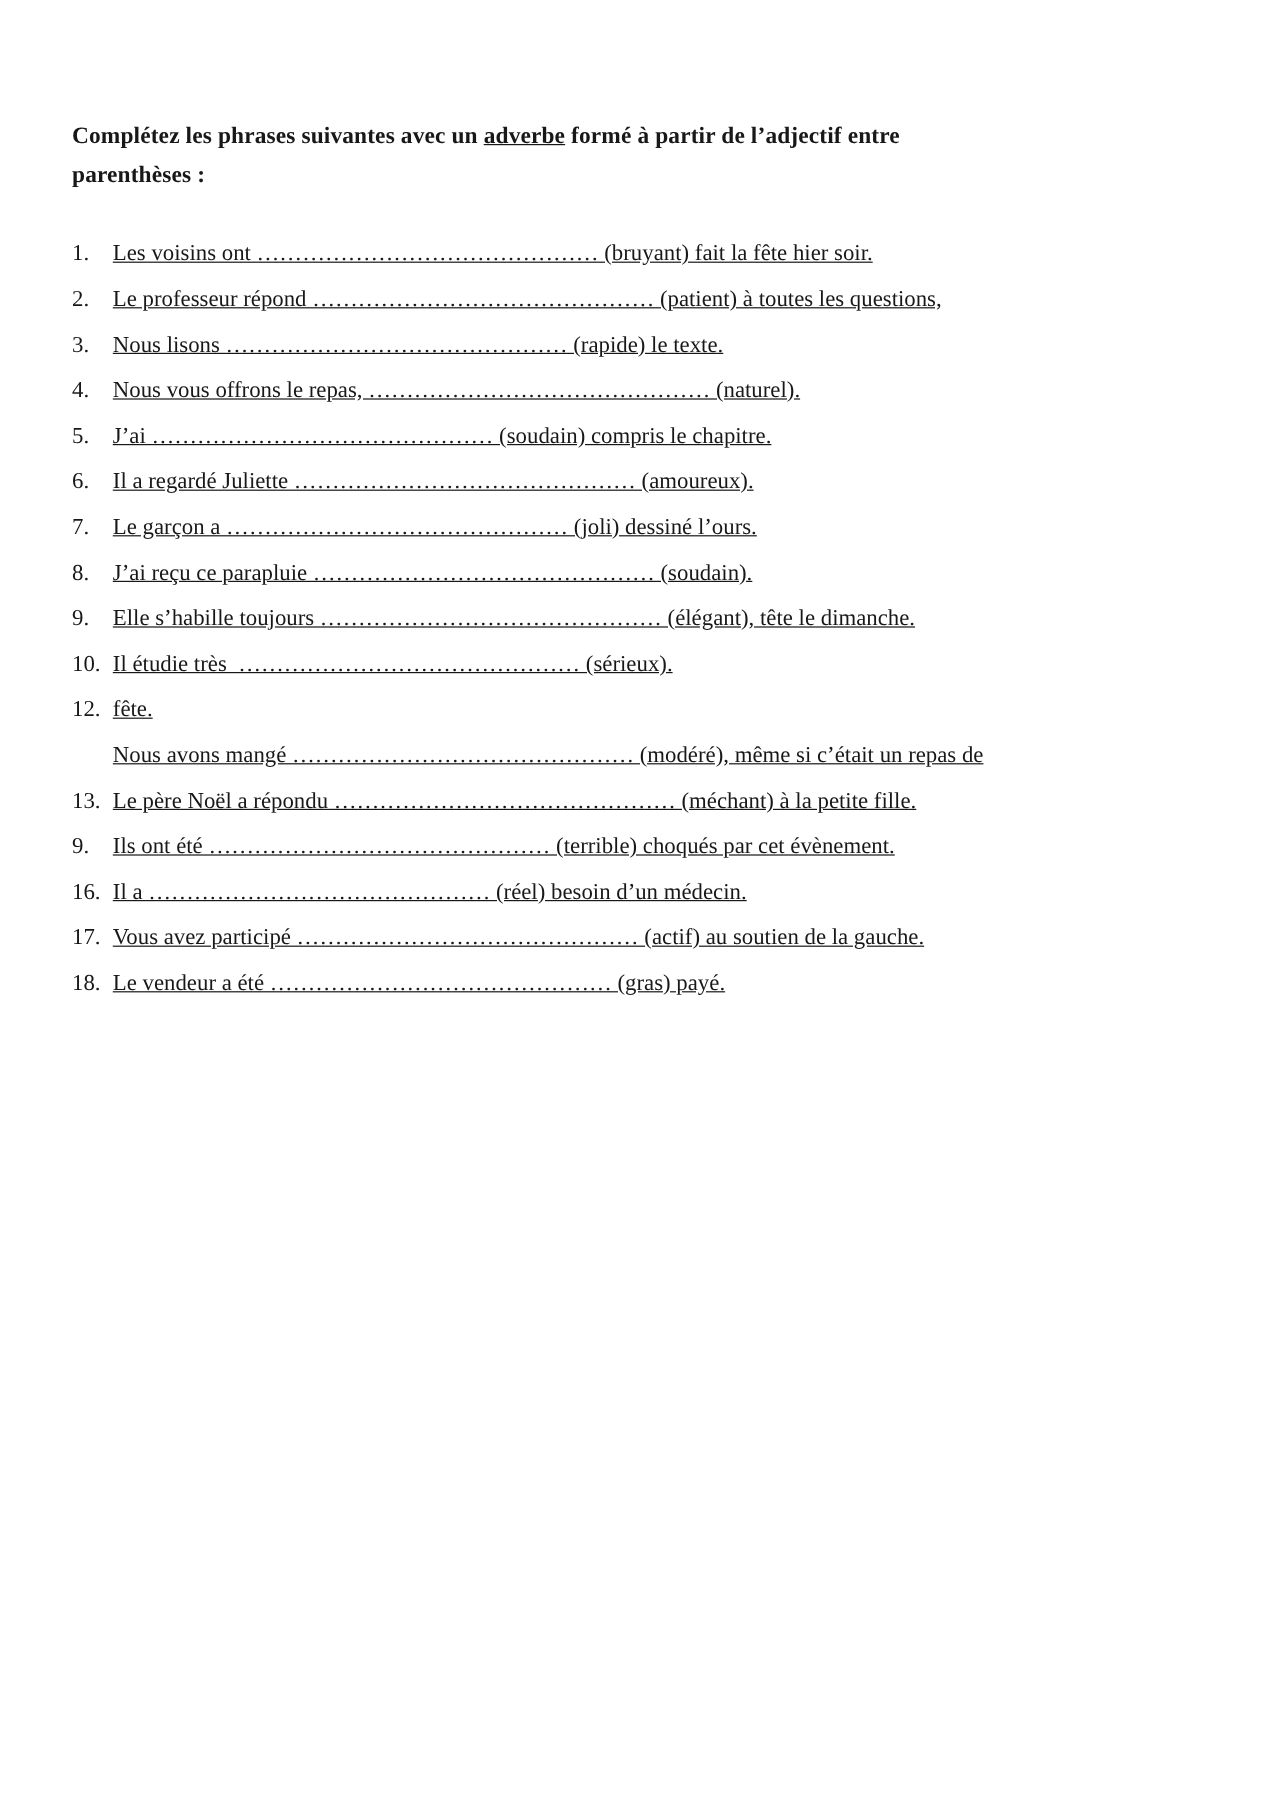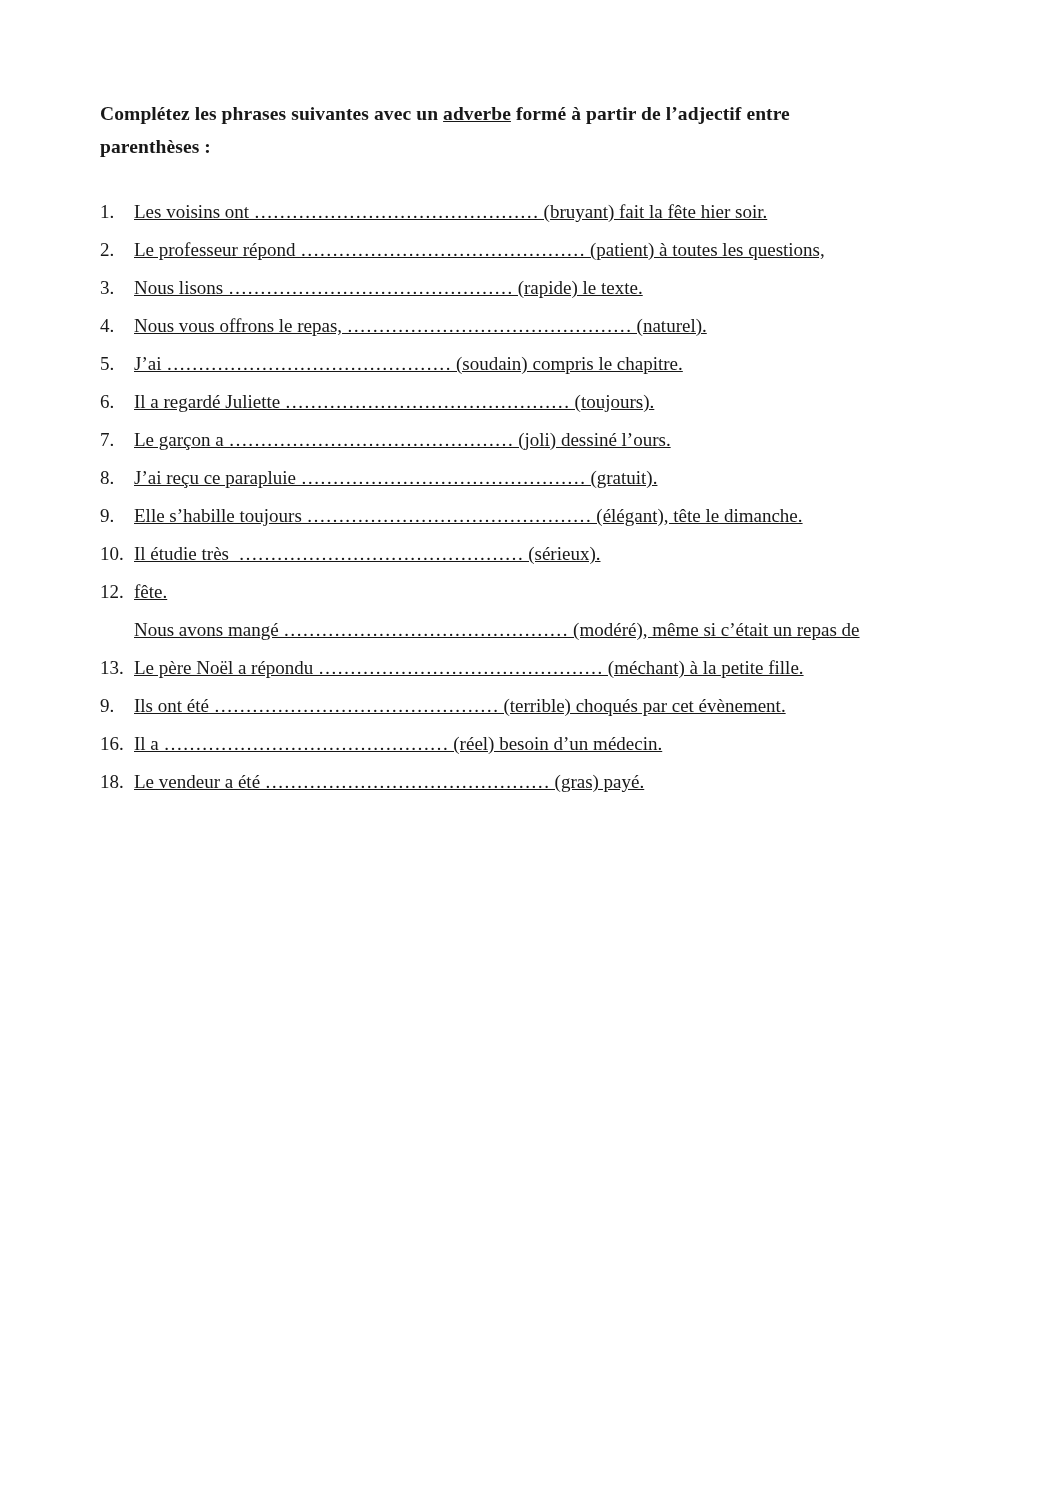--- a/index.html
+++ b/index.html
@@ -11,21 +11,21 @@
     width: 1058px;
     height: 1497px;
     overflow: hidden;
     font-family: "Liberation Serif", "DejaVu Serif", serif;
     color: #181818;
   }
   .page {
     box-sizing: border-box;
     width: 1058px;
     height: 1497px;
-    padding: 97px 60px 0 100px;
+    padding: 97px 60px 0 60px;
     background: #ffffff;
   }
   .title {
     font-size: 19.5px;
     font-weight: bold;
     line-height: 33px;
     letter-spacing: 0.1px;
   }
   .title .t-line {
     white-space: pre;
@@ -103,37 +103,37 @@
       <span class="num">5.</span>
       <div class="content">
         <div class="line">J’ai ……………………………………… (soudain) compris le chapitre.</div>
         <div class="line"></div>
       </div>
     </div>
 
     <div class="row">
       <span class="num">6.</span>
       <div class="content">
-        <div class="line">Il a regardé Juliette ……………………………………… (toujours).</div>
+        <div class="line">Il a regardé Juliette ……………………………………… (amoureux).</div>
         <div class="line"></div>
       </div>
     </div>
 
     <div class="row">
       <span class="num">7.</span>
       <div class="content">
         <div class="line">Le garçon a ……………………………………… (joli) dessiné l’ours.</div>
         <div class="line"></div>
       </div>
     </div>
 
     <div class="row">
       <span class="num">8.</span>
       <div class="content">
-        <div class="line">J’ai reçu ce parapluie ……………………………………… (gratuit).</div>
+        <div class="line">J’ai reçu ce parapluie ……………………………………… (soudain).</div>
         <div class="line"></div>
       </div>
     </div>
 
     <div class="row">
       <span class="num">9.</span>
       <div class="content">
         <div class="line">Elle s’habille toujours ……………………………………… (élégant), tête le dimanche.</div>
         <div class="line"></div>
       </div>
@@ -174,20 +174,27 @@
     </div>
 
     <div class="row">
       <span class="num">16.</span>
       <div class="content">
         <div class="line">Il a ……………………………………… (réel) besoin d’un médecin.</div>
         <div class="line"></div>
       </div>
     </div>
 
+    <div class="row">
+      <span class="num">17.</span>
+      <div class="content">
+        <div class="line">Vous avez participé ……………………………………… (actif) au soutien de la gauche.</div>
+        <div class="line"></div>
+      </div>
+    </div>
 
     <div class="row">
       <span class="num">18.</span>
       <div class="content">
         <div class="line">Le vendeur a été ……………………………………… (gras) payé.</div>
         <div class="line"></div>
       </div>
     </div>
 
   </div>

